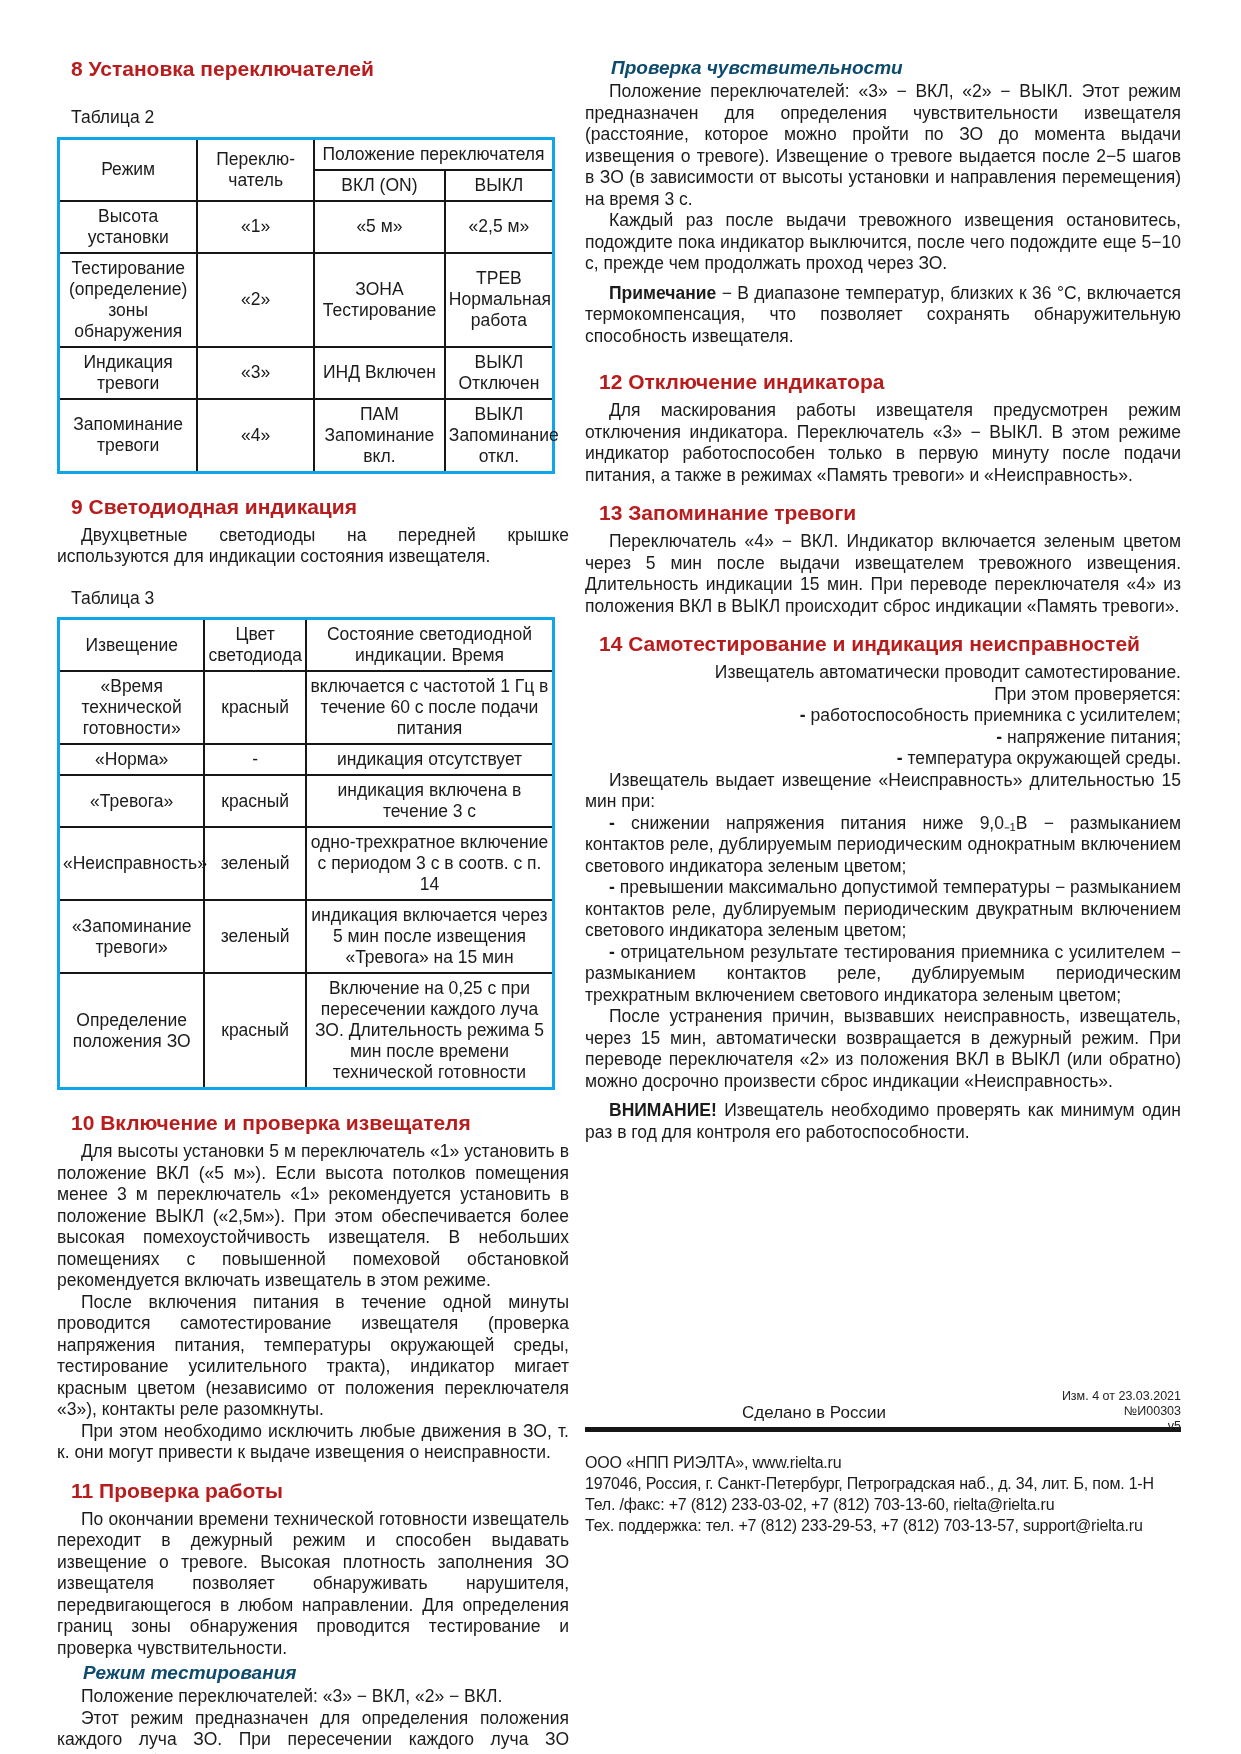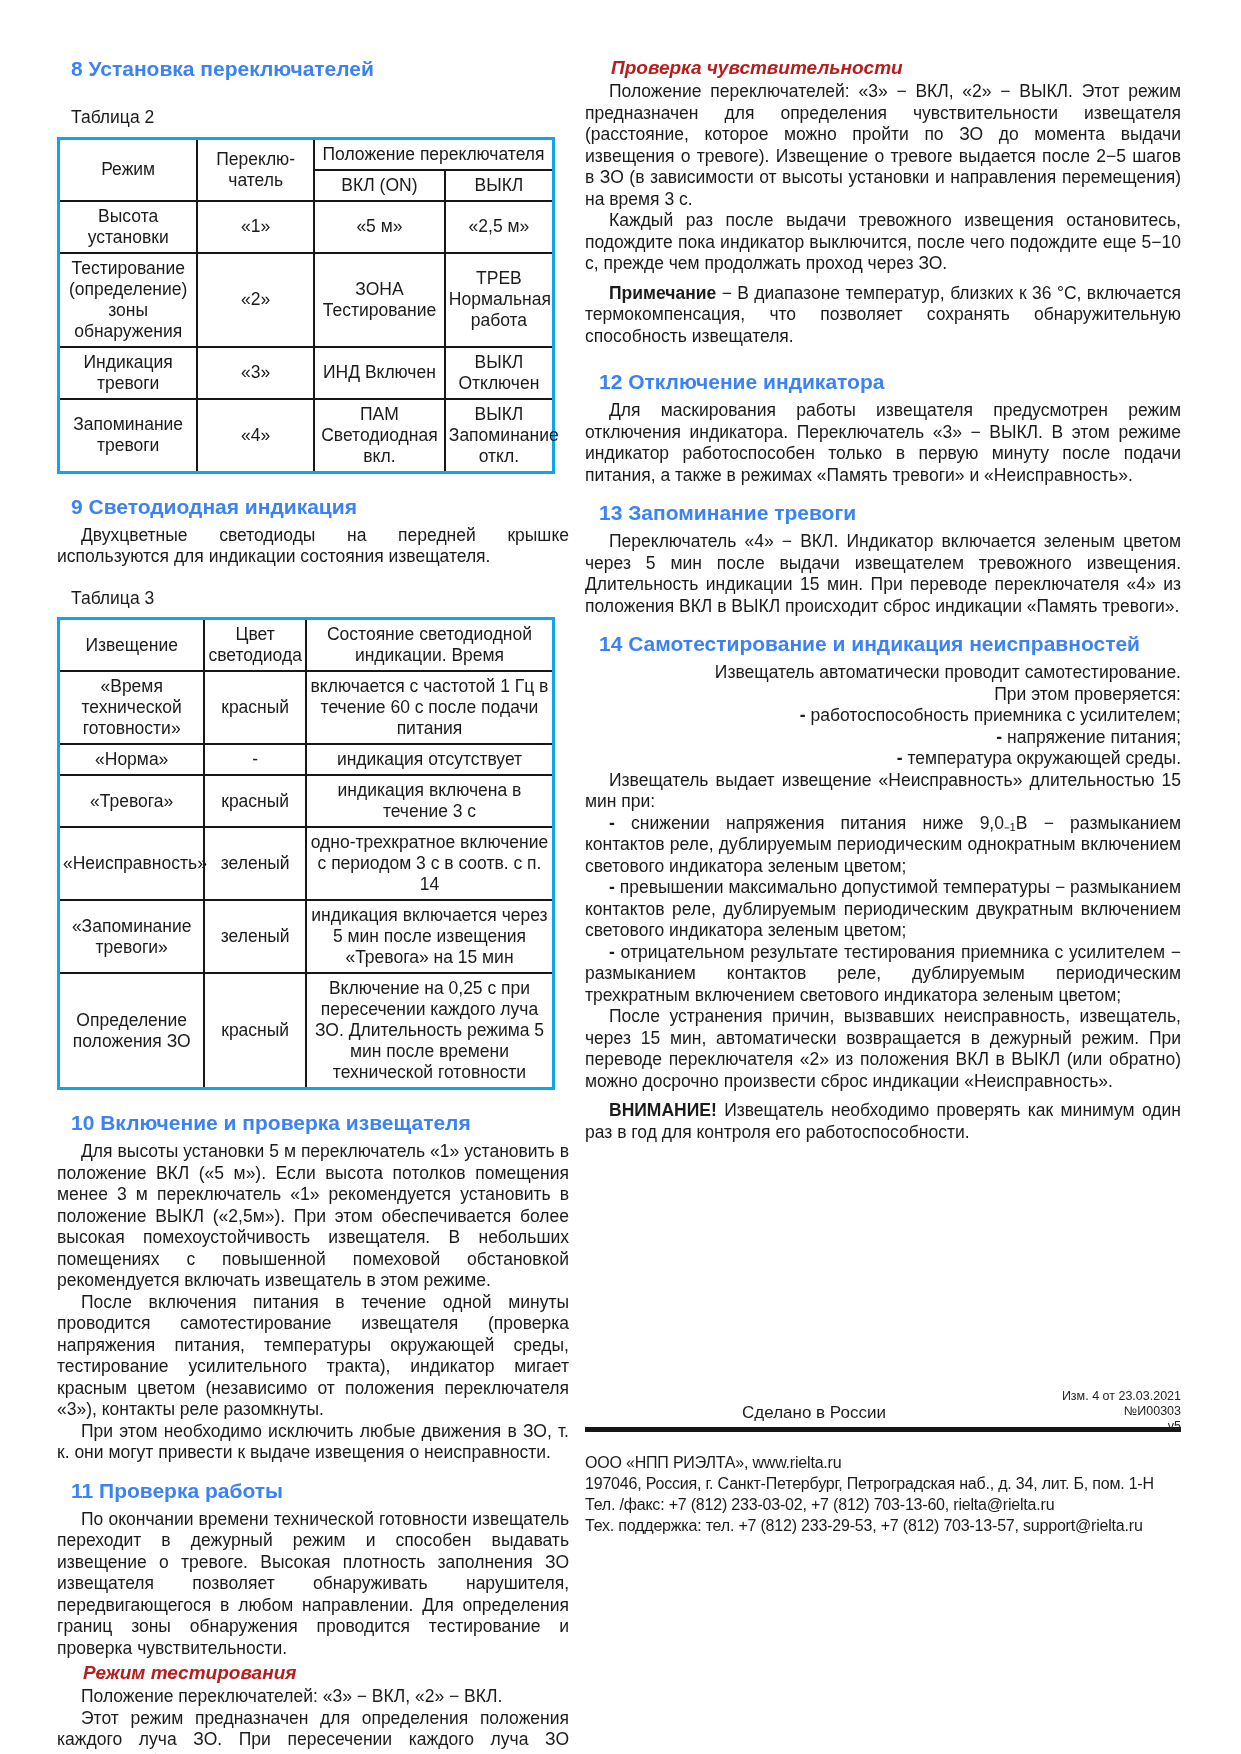--- a/index.html
+++ b/index.html
@@ -7,23 +7,23 @@
     width:1241px;height:1754px;box-sizing:border-box;background:#ffffff;
     padding:56px 58px 218px 57px;
     display:flex;gap:16px;
     font-family:"Liberation Sans", sans-serif;
     color:#1b1b1b;
     font-size:17.5px;line-height:21.5px;
   }
   .col{display:flex;flex-direction:column;}
   .col-left{width:512px;flex:0 0 512px;}
   .col-right{width:596px;flex:0 0 596px;}
-  h2{font-size:21px;line-height:25px;margin:14px 0 6px 0;padding-left:14px;font-weight:bold;color:#3b82f6;}
+  h2{font-size:21px;line-height:25px;margin:14px 0 6px 0;padding-left:14px;font-weight:bold;color:#b91c1c;}
   h2.first{margin-top:0;}
-  h3{font-size:19px;line-height:23px;margin:2px 0 2px 0;padding-left:26px;font-weight:bold;font-style:italic;color:#b91c1c;}
+  h3{font-size:19px;line-height:23px;margin:2px 0 2px 0;padding-left:26px;font-weight:bold;font-style:italic;color:#0c4a6e;}
   p{margin:0;text-align:justify;text-indent:24px;}
   p.no-just{text-align:right;}
   .note{margin:8px 0;}
   .tbl-label{padding-left:14px;margin:20px 0 6px 0;}
   table{border-collapse:collapse;width:498px;table-layout:fixed;margin:2px 0 6px 0;}
   td{border:2px solid #161616;text-align:center;vertical-align:middle;padding:4px 3px;line-height:21px;}
   table{border:3px solid #0ea5e9;}
   .footer-top{position:relative;margin-bottom:2px;min-height:52px;}
   .made-in{position:absolute;left:12px;right:150px;bottom:2px;text-align:center;font-size:17px;}
   .rev-block{position:absolute;right:0;top:16px;text-align:right;font-size:12.5px;line-height:15px;color:#222;}
@@ -71,21 +71,21 @@
         </tr>
         <tr>
           <td>Индикация тревоги</td>
           <td>«3»</td>
           <td>ИНД Включен</td>
           <td>ВЫКЛ Отключен</td>
         </tr>
         <tr>
           <td>Запоминание тревоги</td>
           <td>«4»</td>
-          <td>ПАМ Светодиодная вкл.</td>
+          <td>ПАМ Запоминание вкл.</td>
           <td>ВЫКЛ Запоминание откл.</td>
         </tr>
       </tbody>
     </table>
 
     <h2>9 Светодиодная индикация</h2>
     <p>Двухцветные светодиоды на передней крышке используются для индикации состояния извещателя.</p>
     <div class="tbl-label">Таблица 3</div>
 
     <table>

